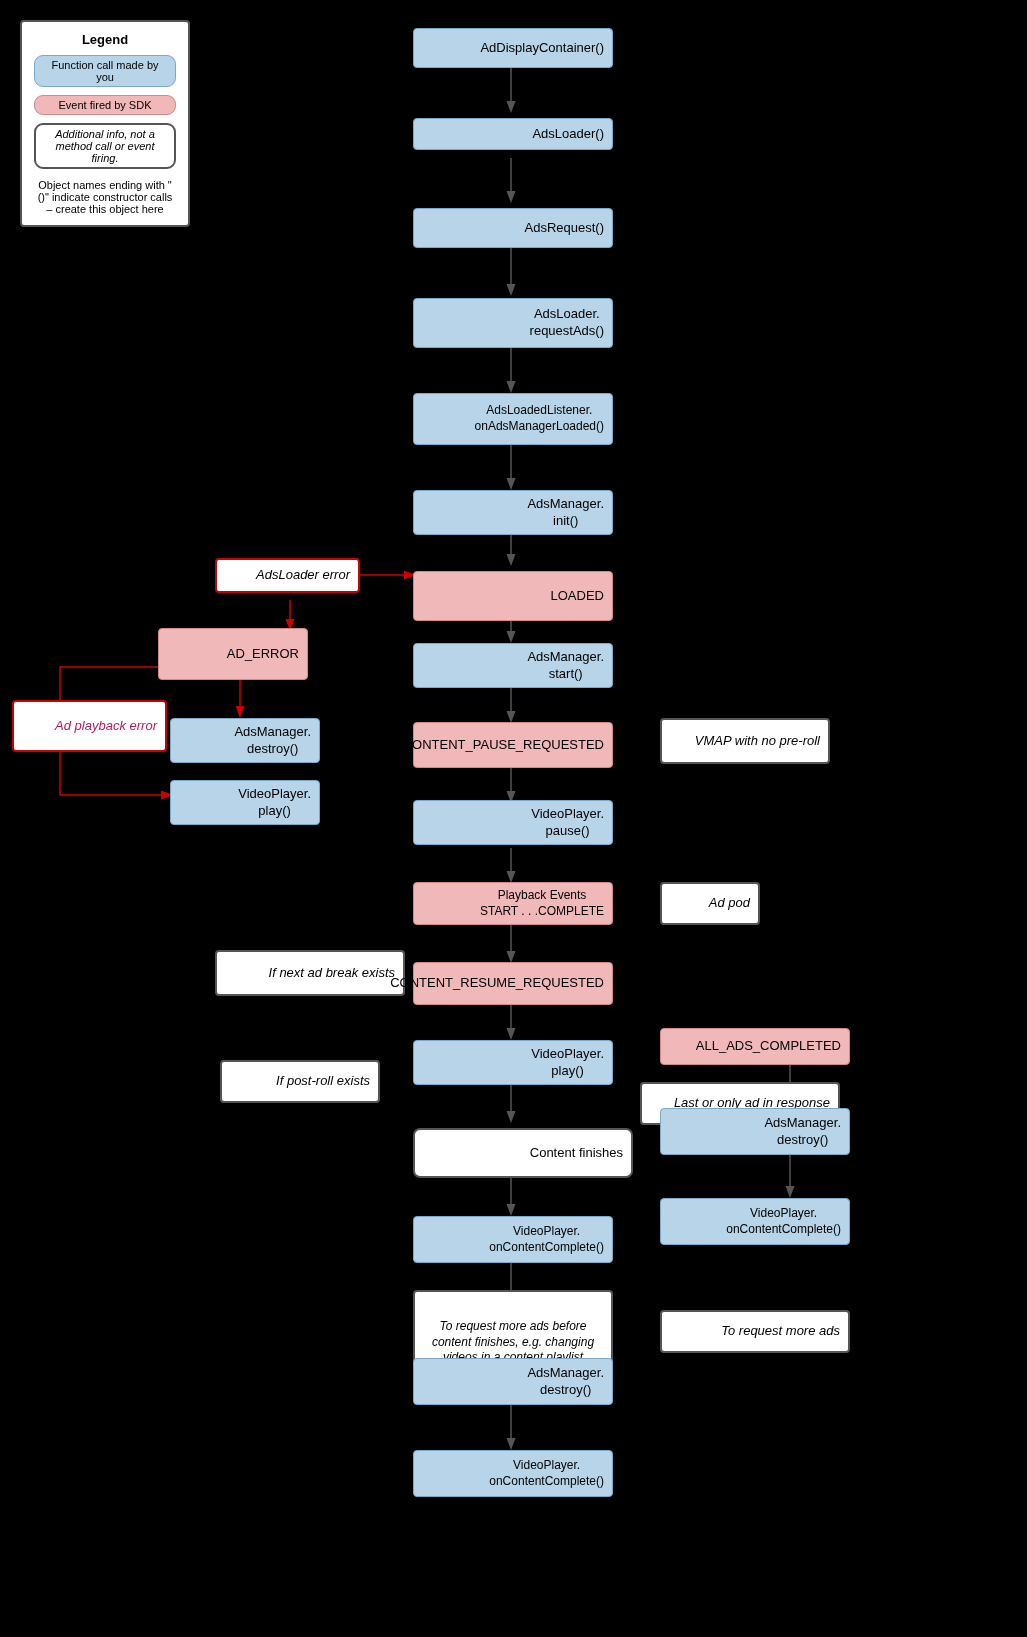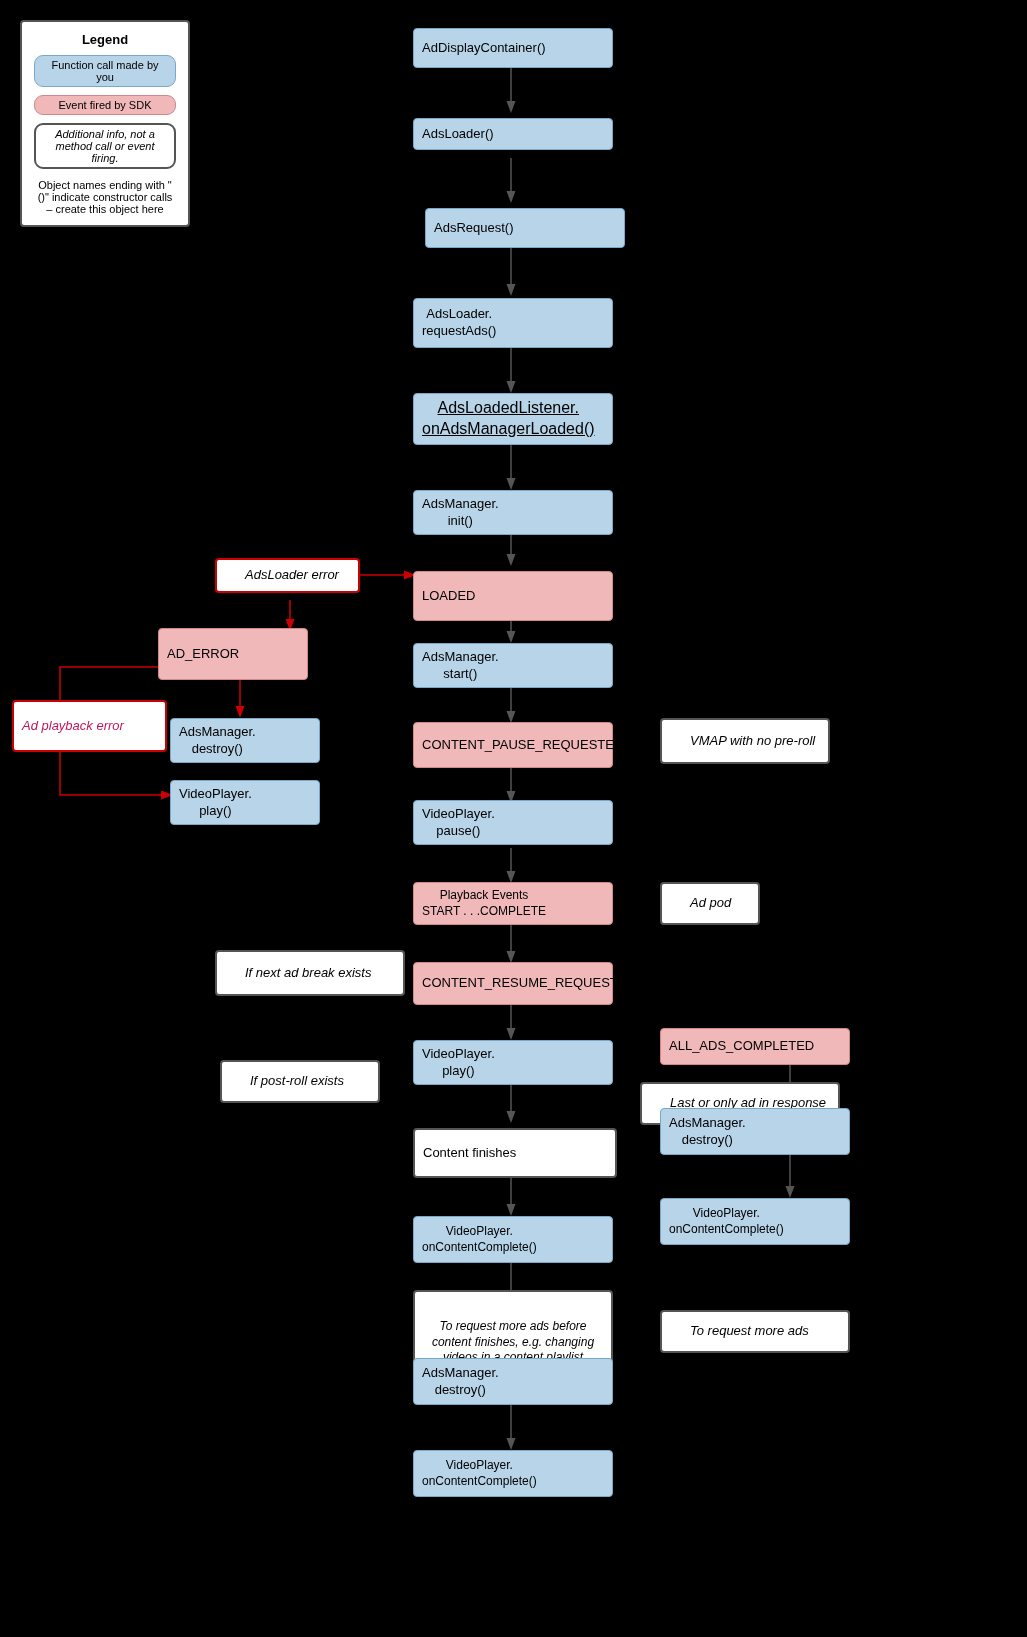--- a/index.html
+++ b/index.html
@@ -70,21 +70,21 @@
     }
 
     
     .box {
       position: absolute;
       border-radius: 4px;
       text-align: center;
       font-size: 13px;
       display: flex;
       align-items: center;
-      justify-content: flex-start;
+      justify-content: flex-end;
       padding: 4px 8px;
       line-height: 1.3;
     }
     .box-blue {
       background: #b8d4e8;
       border: 1px solid #7aa8c8;
       color: #000;
     }
     .box-pink {
       background: #f0b8b8;
@@ -198,31 +198,31 @@
   </svg>
 
   <div class="box box-blue" style="left:413px; top:28px; width:200px; height:40px;">
     <span>AdDisplayContainer()</span>
   </div>
 
   <div class="box box-blue" style="left:413px; top:118px; width:200px; height:32px;">
     <span>AdsLoader()</span>
   </div>
 
-  <div class="box box-blue" style="left:413px; top:208px; width:200px; height:40px;margin-left:12px;">
+  <div class="box box-blue" style="left:413px; top:208px; width:200px; height:40px;">
     <span>AdsRequest()</span>
   </div>
 
   <div class="box box-blue" style="left:413px; top:298px; width:200px; height:50px;">
     <span style="white-space:pre-line;">AdsLoader.
 requestAds()</span>
   </div>
 
   <div class="box box-blue" style="left:413px; top:393px; width:200px; height:52px;">
-    <span style="white-space:pre-line; font-size:16px;text-decoration:underline;">AdsLoadedListener.
+    <span style="white-space:pre-line; font-size:12px;">AdsLoadedListener.
 onAdsManagerLoaded()</span>
   </div>
 
   <div class="box box-blue" style="left:413px; top:490px; width:200px; height:45px;">
     <span style="white-space:pre-line;">AdsManager.
 init()</span>
   </div>
 
   <div class="box box-white" style="left:215px; top:558px; width:145px; height:35px; font-style:italic; border-color:#cc0000; border-width:2px;">
     <span>AdsLoader error</span>
@@ -291,21 +291,21 @@
   </div>
 
   <div class="box box-white" style="left:220px; top:1060px; width:160px; height:43px; font-style:italic;">
     <span>If post-roll exists</span>
   </div>
 
   <div class="box box-white" style="left:640px; top:1082px; width:200px; height:43px; font-style:italic;">
     <span>Last or only ad in response</span>
   </div>
 
-  <div class="box box-white-normal" style="left:413px; top:1128px; width:204px; height:50px;">
+  <div class="box box-white-normal" style="left:413px; top:1128px; width:220px; height:50px;border-radius:7px;">
     <span>Content finishes</span>
   </div>
 
   <div class="box box-pink" style="left:660px; top:1028px; width:190px; height:37px;">
     <span>ALL_ADS_COMPLETED</span>
   </div>
 
   <div class="box box-blue" style="left:660px; top:1108px; width:190px; height:47px;">
     <span style="white-space:pre-line;">AdsManager.
 destroy()</span>

